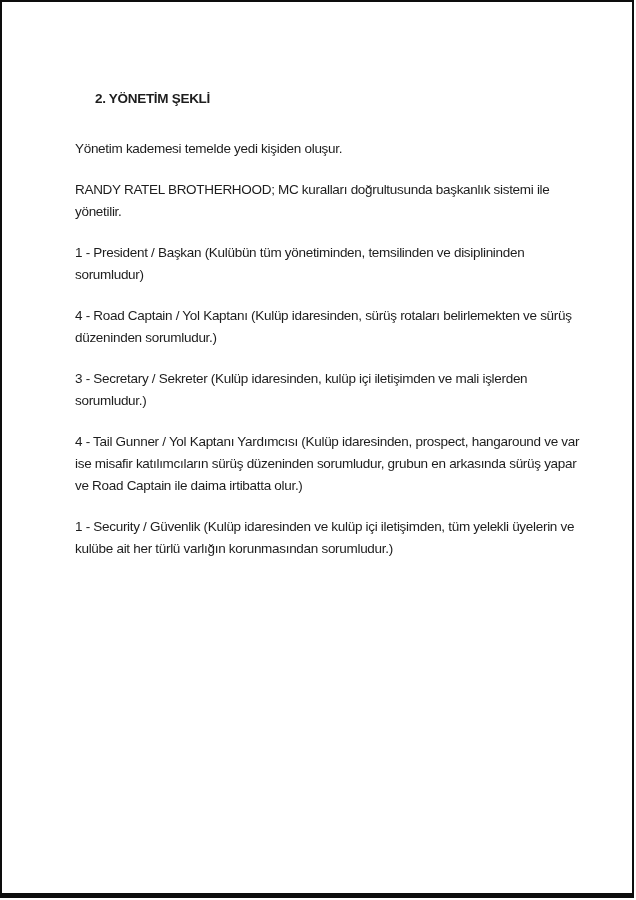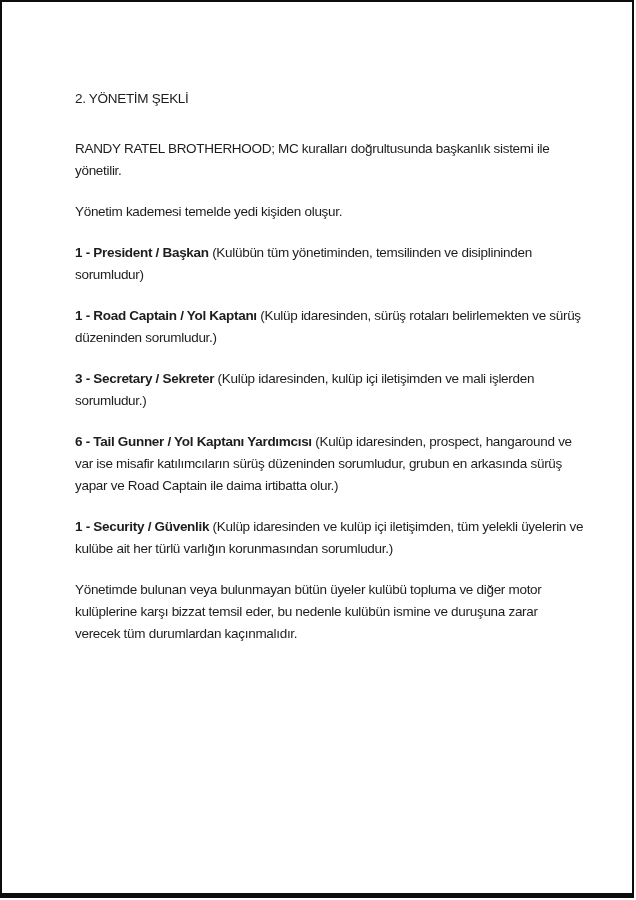--- a/index.html
+++ b/index.html
@@ -30,47 +30,47 @@
     font-size: 13.5px;
     line-height: 22px;
     letter-spacing: -0.3px;
     color: #1d1d1d;
     text-align: left;
   }
   .content p {
     margin: 0 0 19px 0;
   }
   p.doc-title {
-    font-weight: normal;
+    font-weight: bold;
     margin-bottom: 28px;
+    margin-left: 20px;
   }
   .role-title {
-    font-weight: bold;
+    font-weight: normal;
   }
 </style>
 </head>
 <body>
 
 <div class="page">
   <div class="content">
 
     <p class="doc-title">2. YÖNETİM ŞEKLİ</p>
 
+    <p>Yönetim kademesi temelde yedi kişiden oluşur.</p>
+
     <p>RANDY RATEL BROTHERHOOD; MC kuralları doğrultusunda başkanlık sistemi ile yönetilir.</p>
-
-    <p>Yönetim kademesi temelde yedi kişiden oluşur.</p>
 
     <p class="role"><strong class="role-title">1 - President / Başkan</strong> <span>(Kulübün tüm yönetiminden, temsilinden ve disiplininden sorumludur)</span></p>
 
 
 
-    <p class="role"><strong class="role-title">1 - Road Captain / Yol Kaptanı</strong> <span>(Kulüp idaresinden, sürüş rotaları belirlemekten ve sürüş düzeninden sorumludur.)</span></p>
+    <p class="role"><strong class="role-title">4 - Road Captain / Yol Kaptanı</strong> <span>(Kulüp idaresinden, sürüş rotaları belirlemekten ve sürüş düzeninden sorumludur.)</span></p>
 
     <p class="role"><strong class="role-title">3 - Secretary / Sekreter</strong> <span>(Kulüp idaresinden, kulüp içi iletişimden ve mali işlerden sorumludur.)</span></p>
 
-    <p class="role"><strong class="role-title">6 - Tail Gunner / Yol Kaptanı Yardımcısı</strong> <span>(Kulüp idaresinden, prospect, hangaround ve var ise misafir katılımcıların sürüş düzeninden sorumludur, grubun en arkasında sürüş yapar ve Road Captain ile daima irtibatta olur.)</span></p>
+    <p class="role"><strong class="role-title">4 - Tail Gunner / Yol Kaptanı Yardımcısı</strong> <span>(Kulüp idaresinden, prospect, hangaround ve var ise misafir katılımcıların sürüş düzeninden sorumludur, grubun en arkasında sürüş yapar ve Road Captain ile daima irtibatta olur.)</span></p>
 
     <p class="role"><strong class="role-title">1 - Security / Güvenlik</strong> <span>(Kulüp idaresinden ve kulüp içi iletişimden, tüm yelekli üyelerin ve kulübe ait her türlü varlığın korunmasından sorumludur.)</span></p>
 
-    <p>Yönetimde bulunan veya bulunmayan bütün üyeler kulübü topluma ve diğer motor kulüplerine karşı bizzat temsil eder, bu nedenle kulübün ismine ve duruşuna zarar verecek tüm durumlardan kaçınmalıdır.</p>
 
   </div>
 </div>
 
 </body></html>

